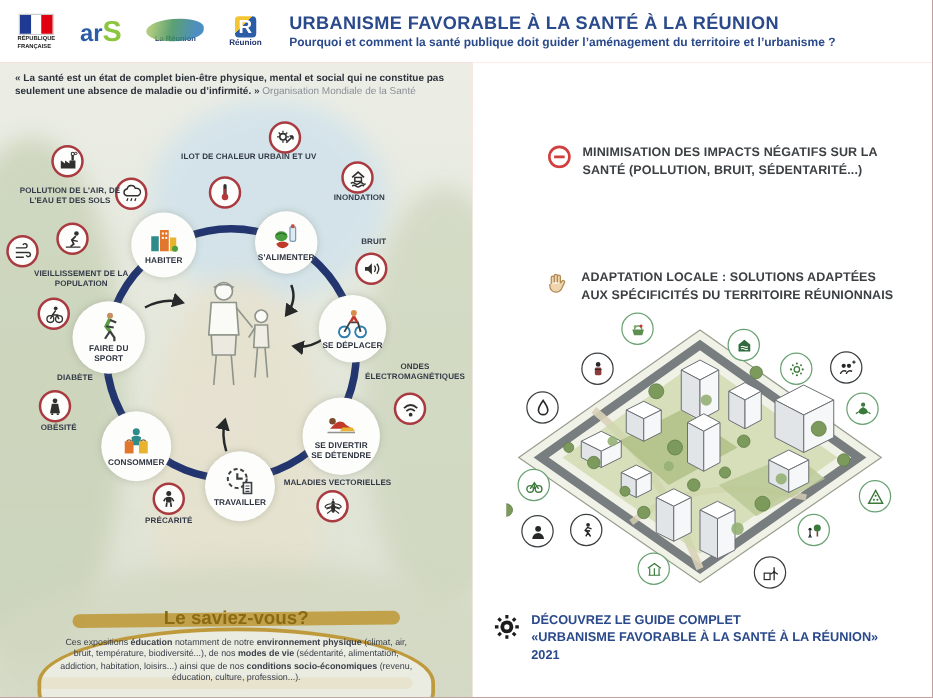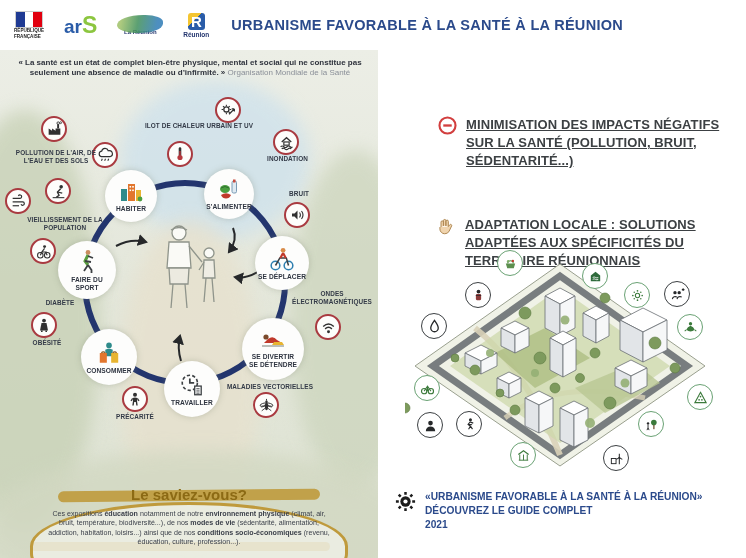--- a/index.html
+++ b/index.html
@@ -22,21 +22,21 @@
      width:17px;height:17px;border-radius:3px;display:flex;align-items:center;justify-content:center;color:#fff;}
   .rr-text{font-size:6.5px;color:#23356e;font-weight:bold;margin-top:1px;}
   .titlebox{margin-left:22px;}
   .main-title{font-size:14.5px;font-weight:bold;color:#2b4a8b;letter-spacing:.3px;}
   .sub-title{font-size:9.6px;font-weight:bold;color:#2b4a8b;margin-top:2px;}
 
   
   .left-panel{position:absolute;left:0;top:50px;width:378px;height:508px;overflow:hidden;
      background:linear-gradient(180deg,#eceee6 0%,#e4e7db 45%,#dde2d2 100%);}
   .blob{position:absolute;border-radius:50%;filter:blur(9px);}
-  .quote{position:absolute;left:12px;top:8px;width:356px;text-align:center;font-size:8px;line-height:1.3;color:#3a3f4a;}
+  .quote{position:absolute;left:12px;top:8px;width:356px;font-size:8px;line-height:1.3;color:#3a3f4a;}
   .quote b{color:#2f333d;}
   .quote span{color:#8a8f98;font-weight:normal;}
 
   .risk{position:absolute;width:26px;height:26px;border:2px solid #a93a40;border-radius:50%;
         background:#fdfdfb;display:flex;align-items:center;justify-content:center;box-sizing:border-box;}
   .rlabel{position:absolute;text-align:center;font-size:6.4px;font-weight:bold;color:#333a47;line-height:1.2;letter-spacing:.1px;}
 
   .activity{position:absolute;background:#fdfdfc;border-radius:50%;display:flex;flex-direction:column;
         align-items:center;justify-content:center;box-shadow:0 0 6px rgba(120,130,110,.35);}
   .alabel{font-size:6.6px;font-weight:bold;color:#2e3440;text-align:center;line-height:1.15;letter-spacing:.1px;margin-top:1px;}
@@ -48,21 +48,21 @@
   .dyk-oval{position:absolute;left:0;top:14px;width:318px;height:96px;border:3px solid #bf9a3c;border-radius:50%/46%;
         background:rgba(252,252,248,.55);box-sizing:border-box;}
   .dyk-body{position:absolute;left:18px;top:22px;width:282px;text-align:center;font-size:7.1px;line-height:1.32;color:#3c414b;}
   .dyk-body p{margin:0 0 5px 0;}
 
   
   .right-panel{position:absolute;left:378px;top:50px;width:368px;height:508px;background:#fff;}
   .rp-head{position:absolute;left:22px;top:32px;display:flex;align-items:center;}
   .rp-head-text{font-size:10.6px;font-weight:bold;color:#2b4a8b;margin-left:10px;letter-spacing:.2px;}
   .bullet{position:absolute;display:flex;align-items:flex-start;}
-  .bullet-text{font-size:13px;font-weight:bold;color:#3c4043;line-height:1.4;margin-left:9px;width:258px;letter-spacing:.1px;text-decoration:underline;}
+  .bullet-text{font-size:10px;font-weight:bold;color:#3c4043;line-height:1.4;margin-left:9px;width:258px;letter-spacing:.1px;}
   .hicon{position:absolute;width:26px;height:26px;border-radius:50%;background:#fff;display:flex;
         align-items:center;justify-content:center;box-sizing:border-box;}
   .hicon.green{border:1.6px solid #6aa274;}
   .hicon.black{border:1.6px solid #3c4043;}
   .rp-footer{position:absolute;left:16px;top:440px;display:flex;align-items:flex-start;}
   .rp-footer-text{margin-left:8px;font-size:10.2px;font-weight:bold;color:#2b4a8b;line-height:1.35;}
 </style>
 </head>
 <body>
 
@@ -83,20 +83,21 @@
     <div class="logo" style="margin-left:20px">
       <div class="lr-swoosh"></div>
       <div class="lr-text">La Réunion</div>
     </div>
     <div class="logo" style="margin-left:20px">
       <div class="rr-r">R</div>
       <div class="rr-text">Réunion</div>
     </div>
     <div class="titlebox">
       <div class="main-title" style="text-transform:uppercase">Urbanisme Favorable à la Santé à La Réunion</div>
+      <div class="sub-title">Pourquoi et comment la santé publique doit guider l’aménagement du territoire et l’urbanisme ?</div>
     </div>
   </div>
 
   <div class="left-panel">
 
     <div class="blob" style="left:120px;top:30px;width:190px;height:160px;background:#cfe2ec;opacity:.8"></div>
     <div class="blob" style="left:-50px;top:60px;width:150px;height:420px;background:#c6d0b4;opacity:.75"></div>
     <div class="blob" style="left:290px;top:100px;width:130px;height:340px;background:#cbd4bb;opacity:.7"></div>
     <div class="blob" style="left:120px;top:170px;width:140px;height:320px;background:#e7e1ce;opacity:.8"></div>
     <div class="blob" style="left:-20px;top:400px;width:440px;height:160px;background:#d2d8c2;opacity:.8"></div>
@@ -543,19 +544,19 @@
 
     <div class="rp-footer">
       <svg width="23" height="23" viewBox="0 0 24 24">
         <g stroke="#1d1d1d" stroke-width="2.6">
             <path d="M12 2 V5 M12 19 V22 M2 12 H5 M19 12 H22 M4.9 4.9 L7 7 M17 17 L19.1 19.1 M19.1 4.9 L17 7 M7 17 L4.9 19.1"></path>
           </g>
         <circle cx="12" cy="12" r="5.4" fill="#1d1d1d"></circle>
         <circle cx="12" cy="12" r="2.2" fill="#fff"></circle>
       </svg>
       <div class="rp-footer-text">
+        <div>DÉCOUVREZ LE GUIDE COMPLET</div>
         <div>«URBANISME FAVORABLE À LA SANTÉ À LA RÉUNION»</div>
-        <div>DÉCOUVREZ LE GUIDE COMPLET</div>
         <div>2021</div>
       </div>
     </div>
   </div>
 </div>
 
 </body></html>

